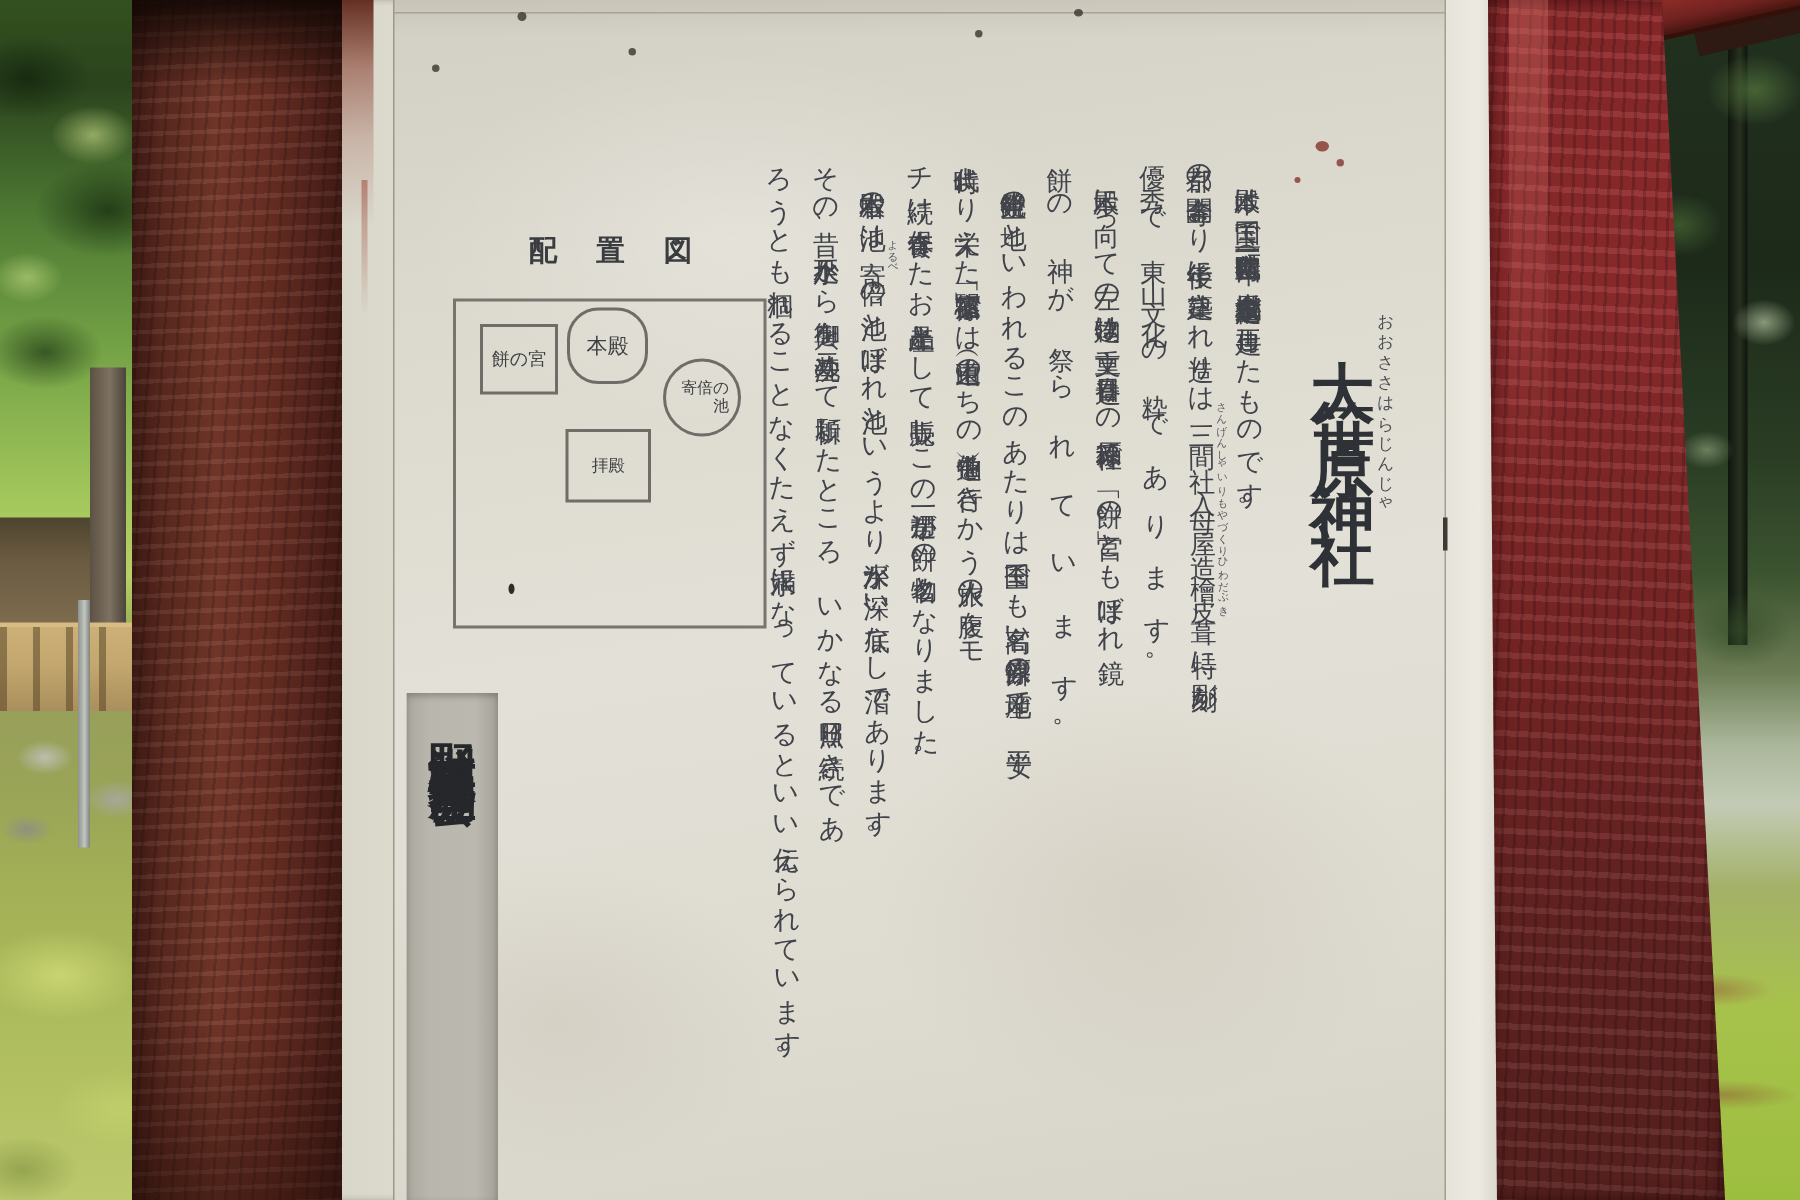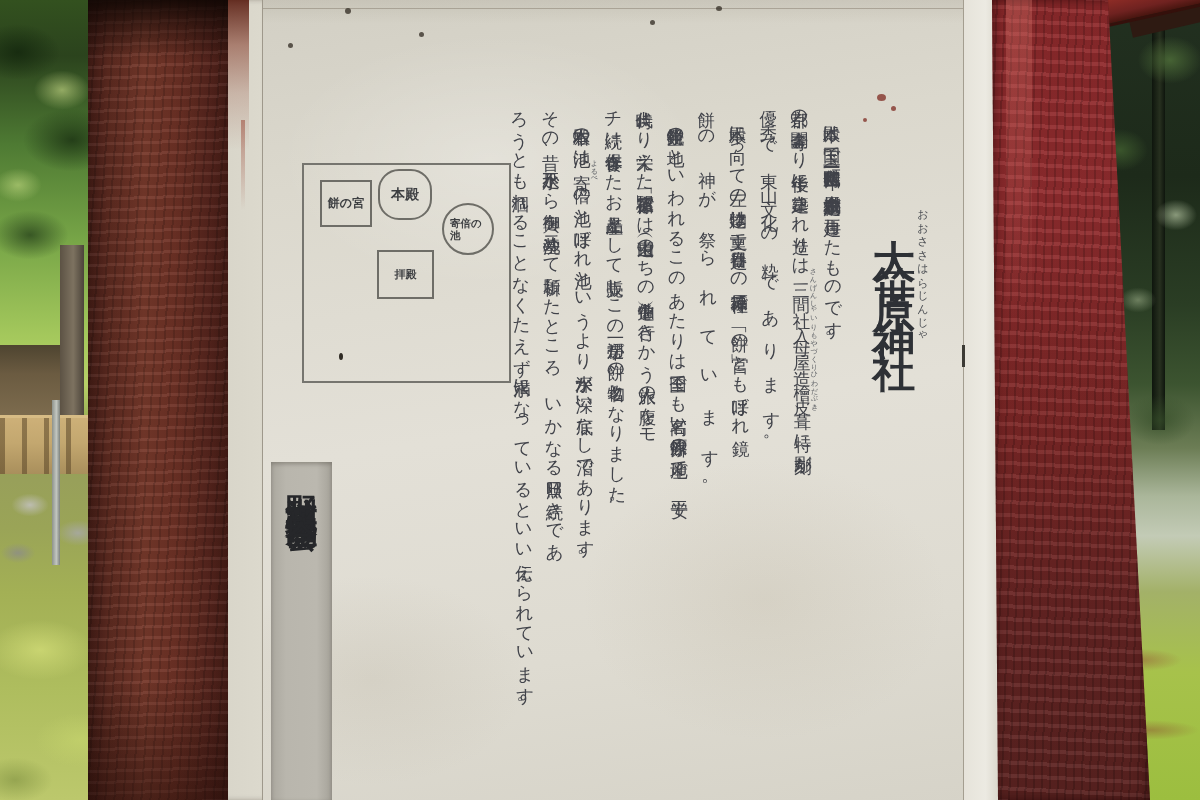--- a/index.html
+++ b/index.html
@@ -93,27 +93,27 @@
     color:#41434a;font-size:17.5px;}
   .sign-body .vcol{line-height:31px;letter-spacing:.5px;}
   .sign-body .vcol.indent{padding-top:16px;}
   .sign-body .vcol:nth-child(3){letter-spacing:14px;}
   .sign-body .vcol:nth-child(5){letter-spacing:20px;}
   .sign-body rt{font-size:7px;letter-spacing:0;color:#55585e;}
 
   
   .diagram{position:absolute;left:87px;top:154px;width:210px;height:260px;color:#3d3f42;}
   .dg-title{letter-spacing:26px;padding-left:26px;text-align:center;font-size:19px;font-weight:bold;color:#3a3c40;}
-  .dg-rect{position:relative;margin-top:9px;width:205px;height:216px;border:2px solid #76756f;font-weight:bold;}
+  .dg-rect{position:relative;margin-top:19px;width:205px;height:216px;border:2px solid #76756f;}
   .dg-box{position:absolute;border:2px solid #6e6d67;display:flex;align-items:center;justify-content:center;}
   .dg-box.mochi{left:16px;top:15px;width:48px;height:43px;font-size:12px;}
   .dg-box.honden{left:74px;top:4px;width:50px;height:47px;font-size:14px;border-radius:21px;}
   .dg-box.haiden{left:73px;top:85px;width:53px;height:45px;font-size:11px;}
   .dg-pond{position:absolute;left:138px;top:38px;width:48px;height:48px;border:2px solid #6e6d67;
-    border-radius:50%;display:flex;align-items:center;justify-content:center;text-align:left;
+    border-radius:50%;display:flex;align-items:center;justify-content:center;text-align:right;
     font-size:10.5px;line-height:1.15;}
   .dg-pond span{display:block;width:36px;}
   .dg-fleck{position:absolute;left:35px;top:188px;width:4px;height:7px;background:#2f2b25;border-radius:50%;}
 
   
   .publisher{position:absolute;left:56px;top:462px;width:61px;height:338px;overflow:hidden;
     background:linear-gradient(90deg,#aba89f 0%,#b9b6ad 25%,#bbb8af 75%,#a5a299 100%);
     box-shadow:inset 0 2px 4px rgba(60,55,45,.35);}
   .publisher .ptext{writing-mode:vertical-rl;margin:8px auto 0 auto;display:block;
     font-size:32px;font-weight:bold;color:#26272a;letter-spacing:3px;line-height:61px;text-align:start;}
@@ -198,20 +198,21 @@
         <div class="vcol">餅の神が祭られています。</div>
         <div class="vcol indent">鏡餅発生の地といわれるこのあたりは全国でも名高い篠原餅の産地で、平安</div>
         <div class="vcol">時代より栄えた宿駅「篠原」では東山道（のちの中仙道）を行きかう旅人の腹をモ</div>
         <div class="vcol">チ続け保存食またお土産品として販売しこの辺一帯が餅の名物となりました。</div>
         <div class="vcol indent">本殿右の池は<ruby>寄倍<rt>よるべ</rt></ruby>の池と呼ばれ池というより水深が深い底なし沼であります。</div>
         <div class="vcol">その昔、水不足から御輿を二基沈めて祈願したところ、いかなる日照り続きであ</div>
         <div class="vcol">ろうとも涸れることなくたえず満水になっているといい伝えられています。</div>
       </div>
 
     <div class="diagram">
+      <div class="dg-title">配置図</div>
       <div class="dg-rect">
         <div class="dg-box mochi">餅の宮</div>
         <div class="dg-box honden">本殿</div>
         <div class="dg-box haiden">拝殿</div>
         <div class="dg-pond">
           <span>寄倍の池</span>
         </div>
         <div class="dg-fleck"></div>
       </div>
     </div>

